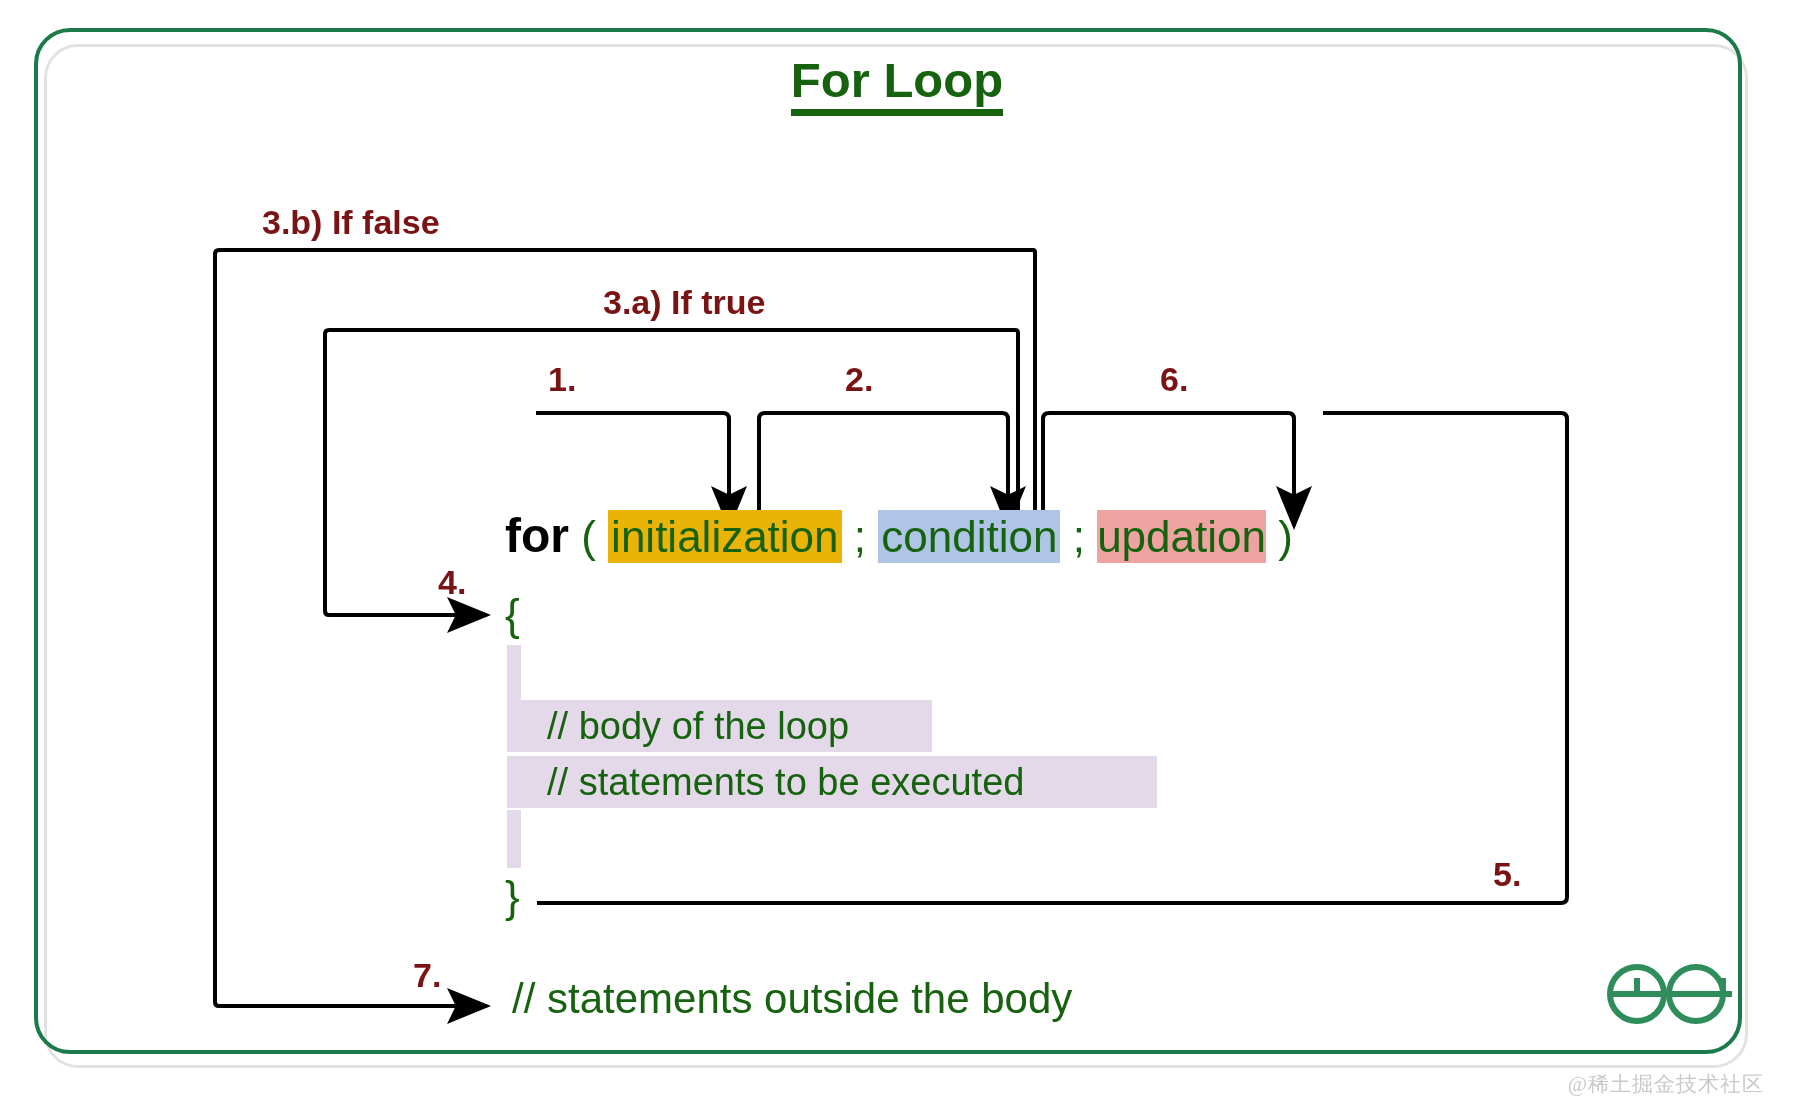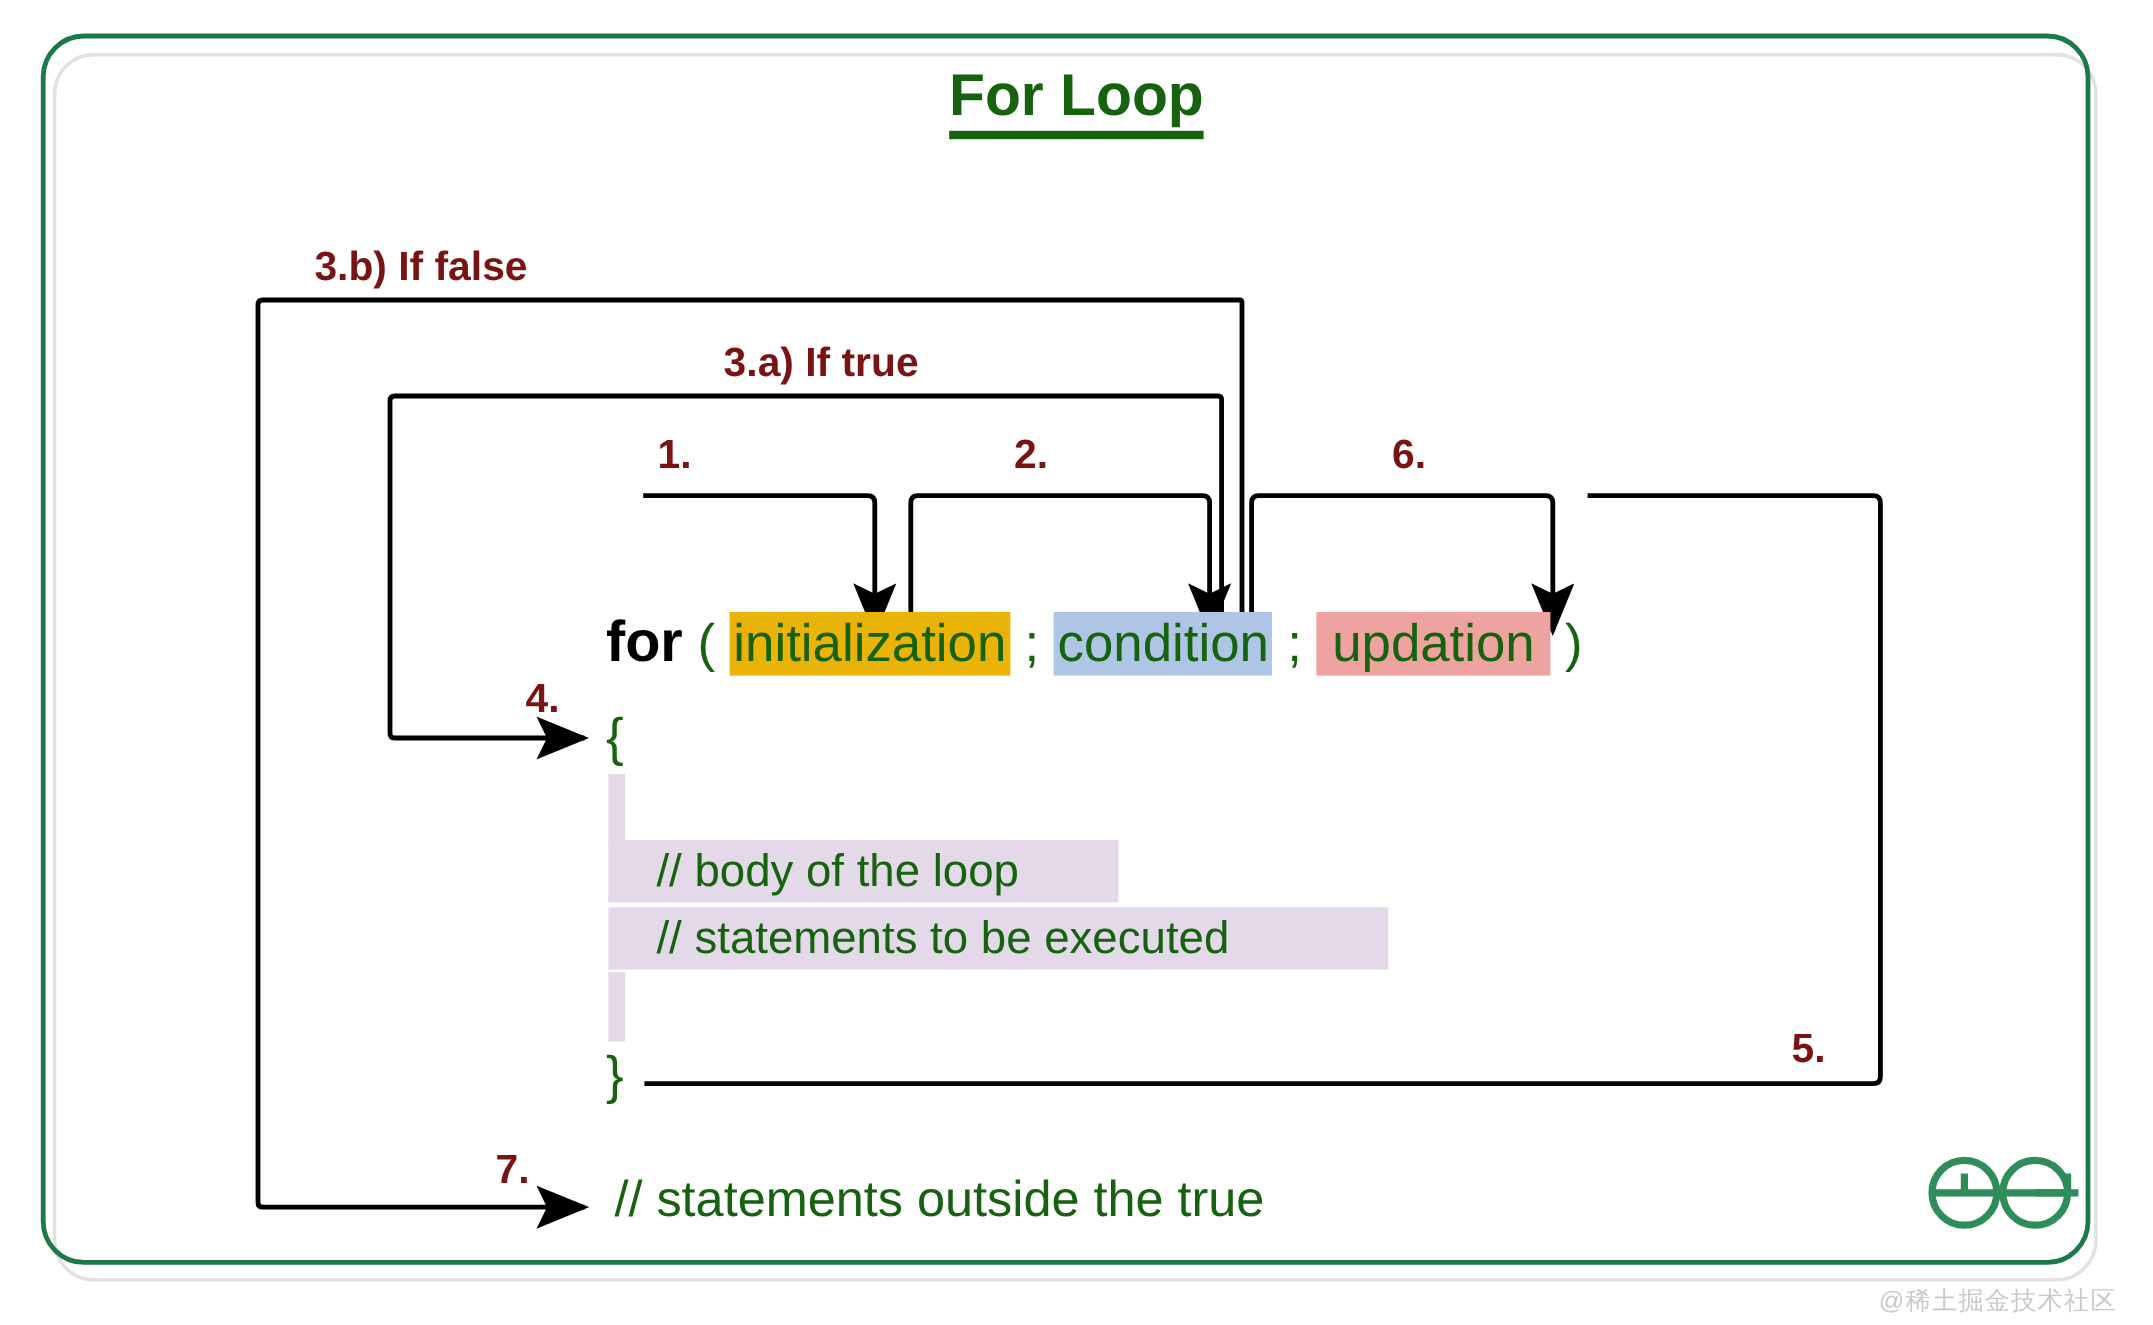--- a/index.html
+++ b/index.html
@@ -79,21 +79,21 @@
     line-height: 56px;
     white-space: nowrap;
   }
   .kw-for {
     font-weight: bold;
     font-size: 48px;
     color: #000000;
   }
   .hl-init { background: #eab308; padding: 2px 3px; }
   .hl-cond { background: #AEC5E6; padding: 2px 3px; }
-  .hl-upd  { background: #EFA3A1; padding: 2px 13px; }
+  .hl-upd  { background: #EFA3A1; padding: 2px 0; }
   .paren, .semi { color: #16620f; }
 
   .brace {
     position: absolute;
     left: 505px;
     font-size: 44px;
     color: #16620f;
   }
   .brace-open  { top: 590px; }
   .brace-close { top: 872px; }
@@ -132,20 +132,21 @@
     height: 92px;
   }
   .watermark {
     position: absolute;
     right: 30px;
     bottom: 6px;
     font-size: 21px;
     color: #c9c9c9;
     letter-spacing: 1px;
     white-space: nowrap;
+    font-family: Liberation Serif, serif;
   }
 </style>
 </head>
 <body>
 
 <div id="page">
 
   <div class="frame-shadow"></div>
   <div class="frame-green"></div>
 
@@ -183,21 +184,21 @@
   <div class="code"><span class="kw-for">for</span><span>&nbsp;</span><span class="paren">(</span><span>&nbsp;</span><span class="hl-init">initialization</span><span>&nbsp;</span><span class="semi">;</span><span>&nbsp;</span><span class="hl-cond">condition</span><span>&nbsp;</span><span class="semi">;</span><span>&nbsp;</span><span class="hl-upd">updation</span><span>&nbsp;</span><span class="paren">)</span></div>
 
   <div class="brace brace-open">{</div>
   <div class="brace brace-close">}</div>
 
   <div class="body-strip" style="left:507px; top:645px; width:14px; height:62px;"></div>
   <div class="body-line" style="left:507px; top:700px; padding-left:40px; width:385px;">// body of the loop</div>
   <div class="body-line" style="left:507px; top:756px; padding-left:40px; width:610px;">// statements to be executed</div>
   <div class="body-strip" style="left:507px; top:810px; width:14px; height:58px;"></div>
 
-  <div class="outside-line">// statements outside the true</div>
+  <div class="outside-line">// statements outside the body</div>
 
   <svg class="logo" viewBox="0 0 150 92" xmlns="http://www.w3.org/2000/svg">
     <g fill="none" stroke="#2f8d5b" stroke-width="6">
       <circle cx="41" cy="46" r="27"></circle>
       <circle cx="100" cy="46" r="27"></circle>
       <path d="M14,46 L136,46"></path>
       <path d="M100,46 L127,46 L127,30"></path>
       <path d="M41,46 L41,30"></path>
     </g>
   </svg>

